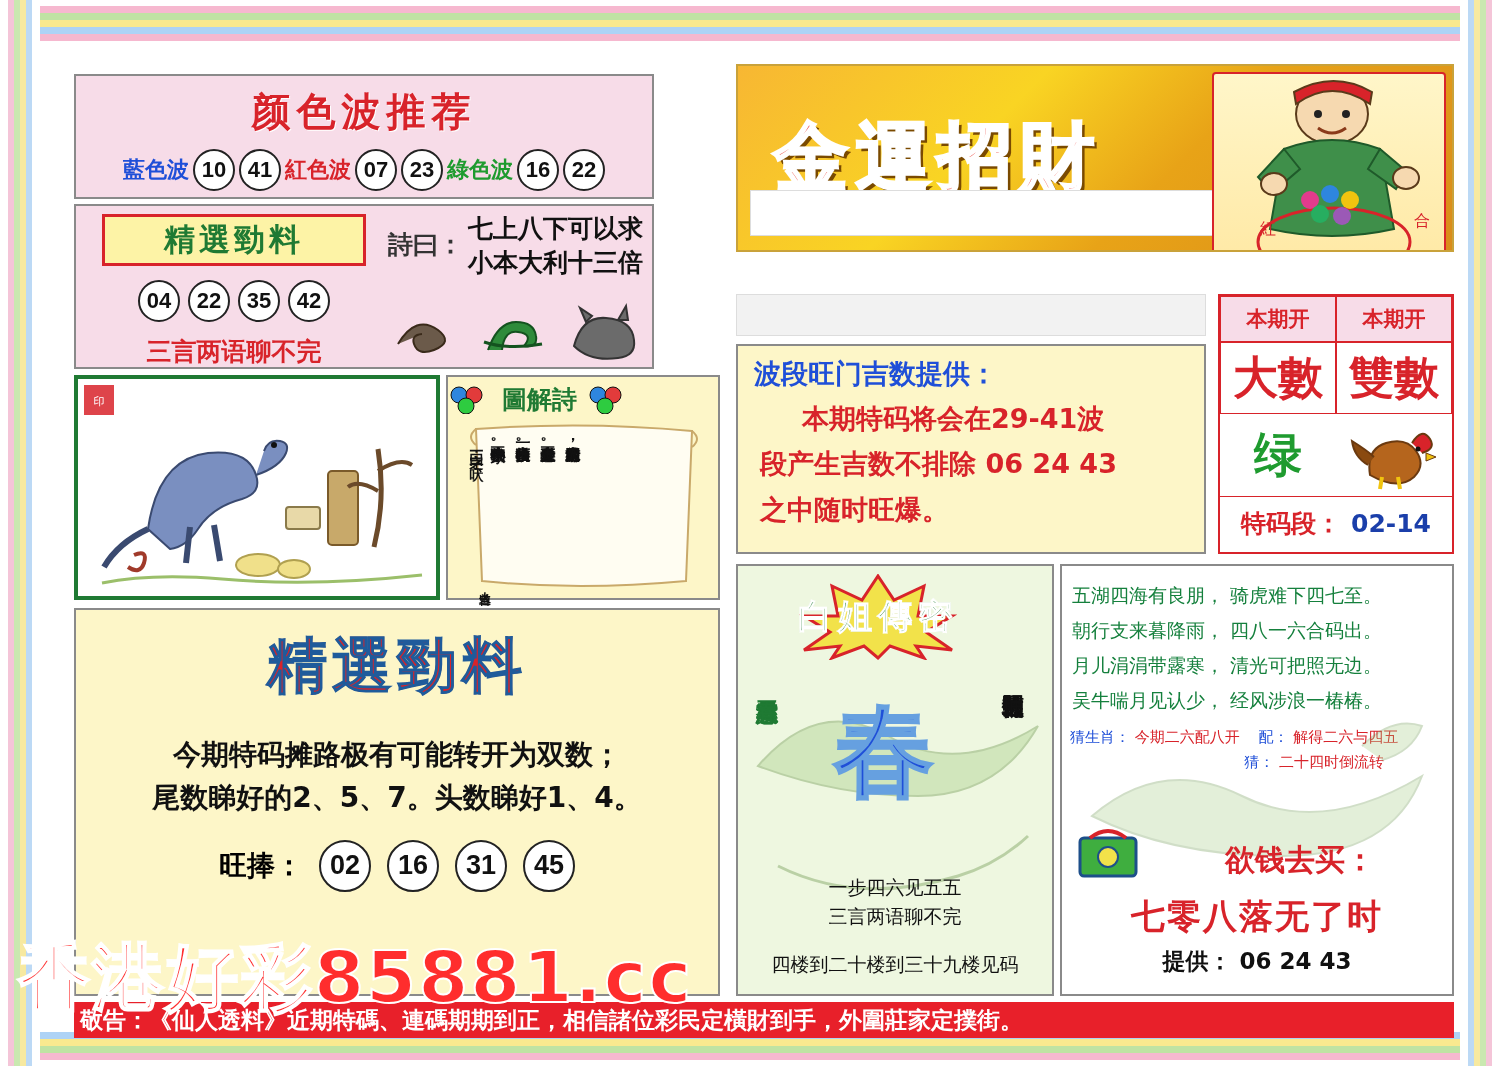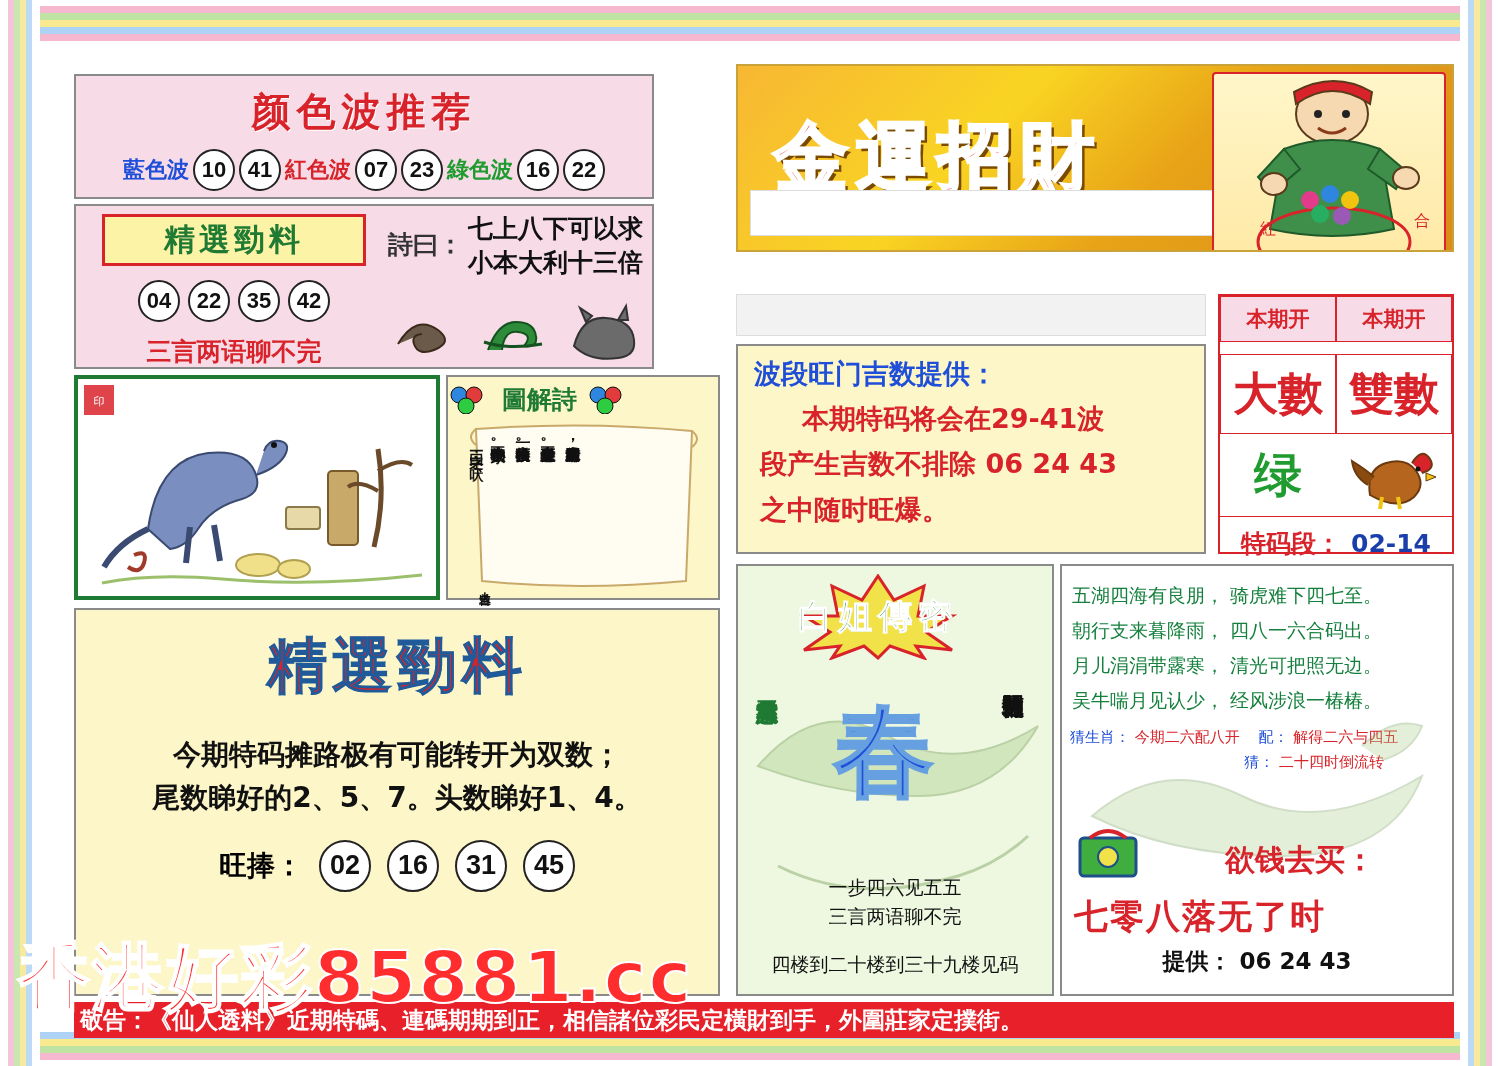--- a/index.html
+++ b/index.html
@@ -83,21 +83,21 @@
   #whitebar{left:690px;top:242px;width:470px;height:42px;background:#f2f2f2;border:1px solid #ddd;}
 
   #boduan{left:690px;top:292px;width:470px;height:210px;background:#fdf6c8;border:2px solid #8a8a8a;}
   .bd-title{margin:10px 0 0 16px;font-size:27px;font-weight:bold;color:#1f4fd8;}
   .bd-line{margin:9px 22px 0 22px;font-size:27px;font-weight:bold;color:#d8232a;line-height:1.35;}
 
   #kaiban{left:1172px;top:242px;width:236px;height:260px;background:#fff;border:2px solid #d8232a;}
   .kb-head{display:flex;height:46px;}
   .kb-head div{flex:1;display:flex;align-items:center;justify-content:center;font-size:21px;color:#d8232a;font-weight:bold;
     background:#f7dce8;border:1px solid #d8232a;box-sizing:border-box;}
-  .kb-big{display:flex;height:80px;margin-top:12px;}
+  .kb-big{display:flex;height:72px;}
   .kb-big div{flex:1;display:flex;align-items:center;justify-content:center;font-size:45px;font-weight:bold;color:#d8232a;
     border:1px solid #d8232a;box-sizing:border-box;}
   .kb-mid{display:flex;height:82px;align-items:center;border-bottom:1px solid #d8232a;}
   .kb-green{flex:1;text-align:center;font-size:48px;font-weight:bold;color:#1f9b2f;}
   .kb-animal{flex:1;display:flex;align-items:center;justify-content:center;}
   .kb-foot{height:52px;display:flex;align-items:center;justify-content:center;gap:10px;font-size:25px;font-weight:bold;color:#d8232a;}
   .kb-foot .val{color:#1b3faa;}
 
   #baijie{left:690px;top:512px;width:318px;height:432px;background:#eef7e0;border:2px solid #8a8a8a;overflow:hidden;}
   .bj-star{position:absolute;left:10px;top:8px;width:260px;height:86px;}
@@ -108,21 +108,21 @@
   .bj-left{position:absolute;left:14px;top:118px;font-size:22px;color:#1f7a33;}
   .bj-right{position:absolute;right:24px;top:112px;font-size:22px;color:#111;}
   .bj-b1{position:absolute;left:0;right:0;bottom:64px;text-align:center;font-size:19px;color:#111;line-height:1.5;}
   .bj-b2{position:absolute;left:0;right:0;bottom:16px;text-align:center;font-size:19px;color:#111;}
 
   #right-verse{left:1014px;top:512px;width:394px;height:432px;background:#fff;border:2px solid #8a8a8a;overflow:hidden;}
   .rv-lines{margin:12px 10px 0 10px;font-size:19px;color:#15803d;line-height:1.85;}
   .rv-guess{margin:6px 8px 0 8px;font-size:15px;color:#d8232a;line-height:1.7;}
   .rv-guess .lab{color:#1f4fd8;}
   .rv-buy{margin-top:8px;text-align:center;font-size:30px;font-weight:bold;color:#d8232a;}
-  .rv-phrase{font-size:34px;font-weight:bold;color:#d8232a;margin-top:6px;letter-spacing:2px;padding-left:12px;}
+  .rv-phrase{text-align:center;font-size:34px;font-weight:bold;color:#d8232a;margin-top:6px;letter-spacing:2px;}
   .rv-prov{text-align:center;font-size:23px;color:#111;margin-top:6px;font-weight:bold;}
 
   
   #marquee{left:28px;top:950px;width:1380px;height:36px;background:#e8202a;display:flex;align-items:center;}
   .mq-txt{color:#fff;font-size:23px;font-weight:bold;white-space:nowrap;padding-left:6px;}
 
   
   .watermark{position:absolute;left:18px;top:930px;font-size:72px;font-weight:bold;color:#ff2d2d;
     -webkit-text-stroke:2px #ffffff;letter-spacing:2px;z-index:50;font-family:"DejaVu Sans",sans-serif;}
 </style>

